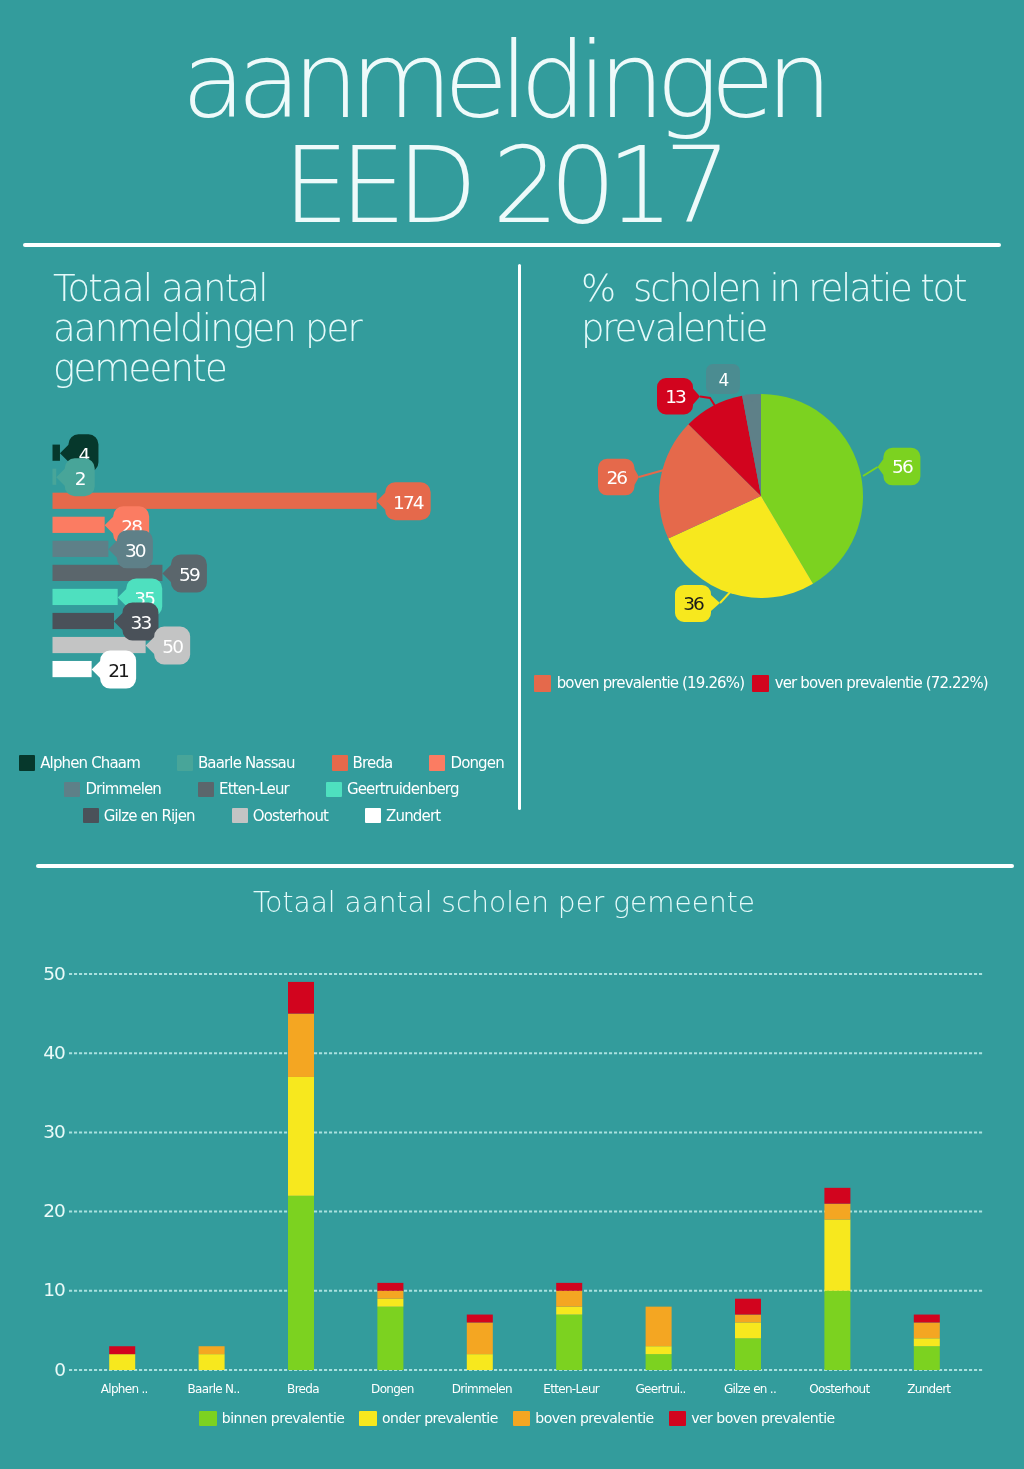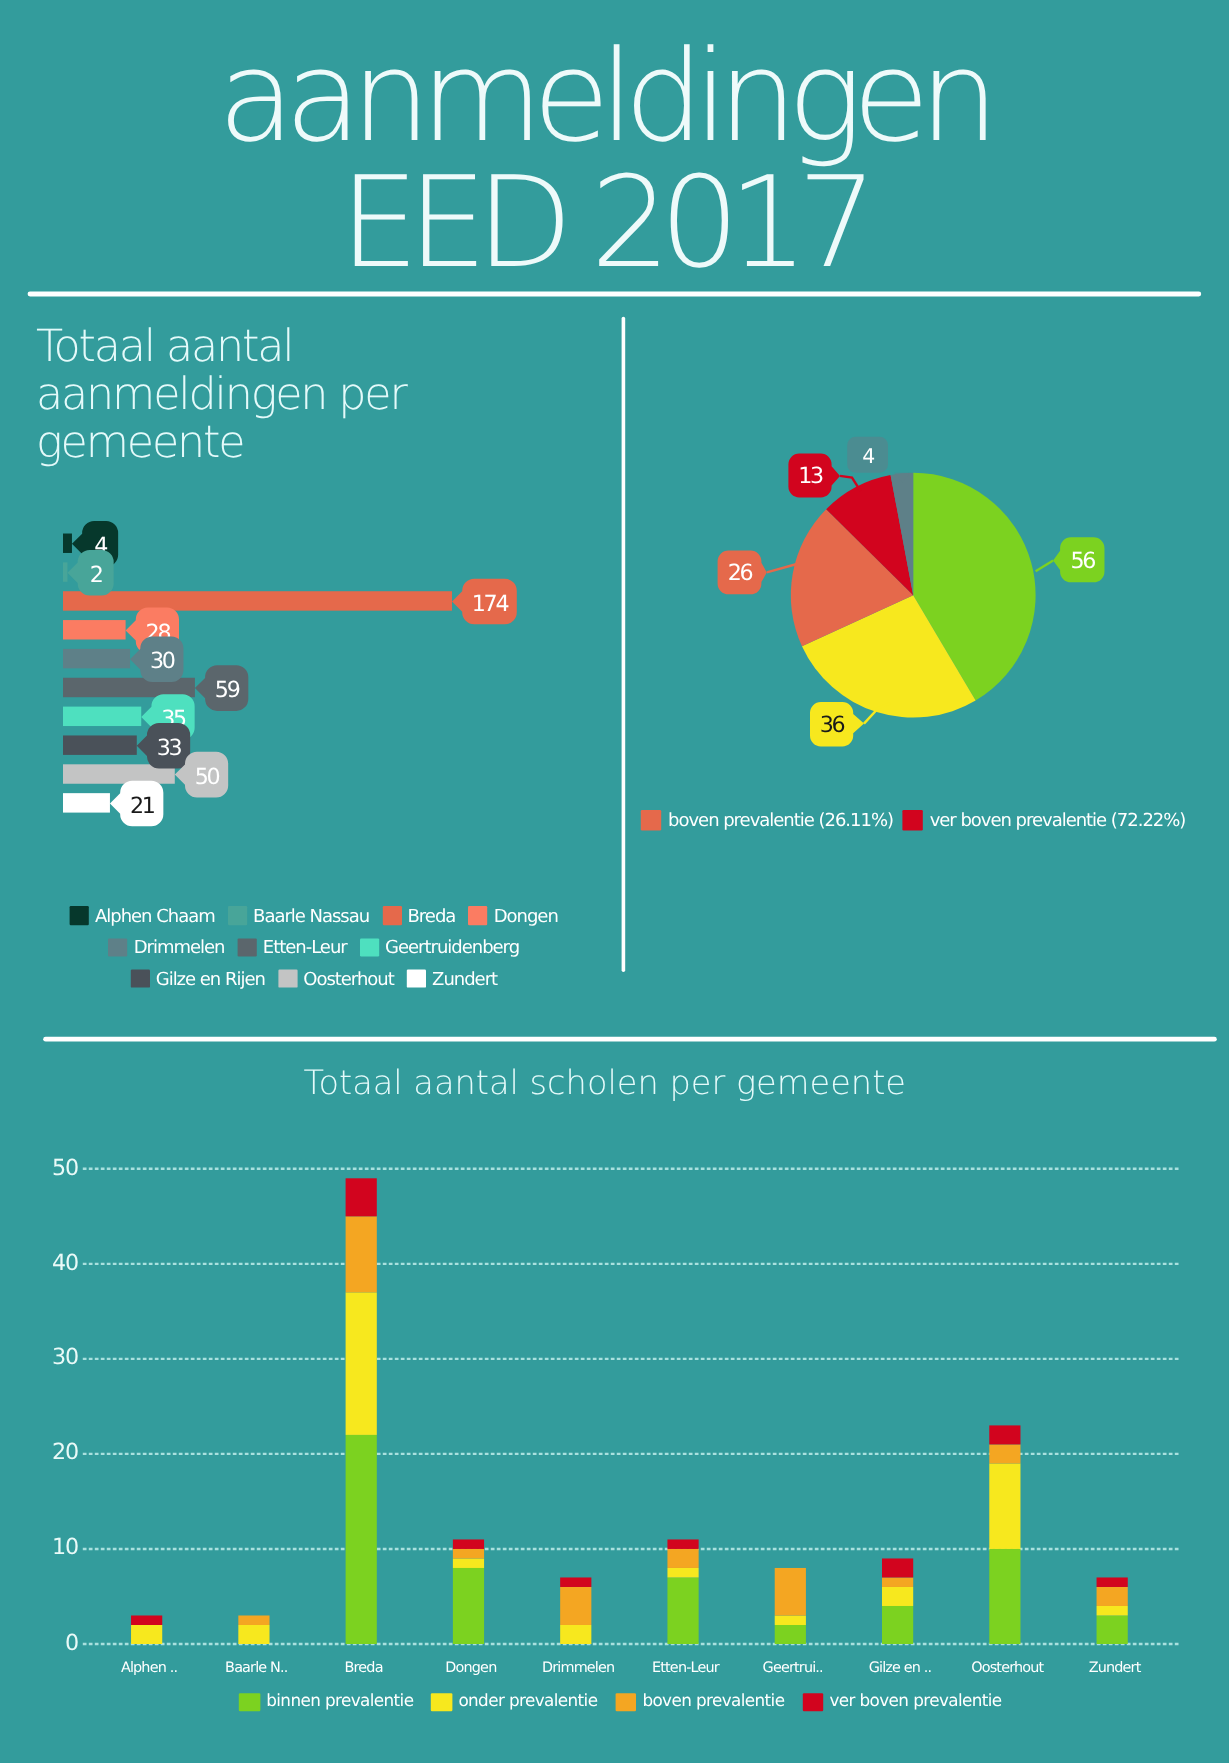--- a/index.html
+++ b/index.html
@@ -18,38 +18,38 @@
   #title2{top:134px;font-size:105px;line-height:105px;letter-spacing:-9.4px;text-indent:-9.4px;}
 
   .rule{position:absolute;background:#ffffff;border-radius:2px;}
   #rule-top{left:23px;top:243px;width:978px;height:4px;}
   #rule-mid{left:36px;top:864px;width:978px;height:4px;}
   #divider{position:absolute;left:518px;top:264px;width:3px;height:546px;
            background:#ffffff;border-radius:2px;}
 
   
   .panel-heading{position:absolute;color:#e4fafa;font-weight:200;
-                 font-size:37px;line-height:40px;letter-spacing:-1.8px;}
+                 font-size:37px;line-height:40px;letter-spacing:-1.8px;margin-left:23px;}
   #heading-left{left:30px;top:269px;width:330px;}
   #heading-right{left:558px;top:269px;width:400px;white-space:pre-wrap;letter-spacing:-2.2px;}
   #heading-bottom{position:absolute;left:-8px;top:884px;width:1024px;
                   text-align:center;color:#e4fafa;font-weight:200;
                   font-size:28px;line-height:38px;letter-spacing:0px;}
 
   
   #hbar-chart{position:absolute;left:0;top:0;width:520px;height:760px;}
 
   
   .legend-rows{position:absolute;}
   .legend-row{display:flex;justify-content:center;align-items:center;}
   .legend-item{display:flex;align-items:center;white-space:nowrap;}
   .legend-swatch{display:inline-block;border-radius:1px;}
 
   #legend-left{left:33px;top:750px;width:457px;color:#ffffff;font-size:15px;letter-spacing:-0.85px;}
-  #legend-left .legend-row{height:26.3px;}
+  #legend-left .legend-row{height:26.3px;gap:26px;}
   #legend-left .legend-item{margin:0 5.5px;}
   #legend-left .legend-swatch{width:16px;height:15.5px;margin-right:5px;}
 
   #legend-right{left:533px;top:670px;width:456px;color:#ffffff;font-size:15px;letter-spacing:-0.85px;}
   #legend-right .legend-row{height:26.3px;}
   #legend-right .legend-item{margin:0 4px;}
   #legend-right .legend-swatch{width:16.5px;height:17px;margin-right:6px;}
 
   #legend-bottom{left:5px;top:1410px;width:1024px;color:#ffffff;font-size:14px;letter-spacing:-0.5px;}
   #legend-bottom .legend-item{margin:0 7.5px;}
@@ -71,20 +71,21 @@
 <div id="page">
 
   <div class="title" id="title1">aanmeldingen</div>
   <div class="title" id="title2">EED 2017</div>
 
   <div class="rule" id="rule-top"></div>
   <div id="divider"></div>
   <div class="rule" id="rule-mid"></div>
 
   <div class="panel-heading" id="heading-left">Totaal aantal aanmeldingen per gemeente</div>
+  <div class="panel-heading" id="heading-right">%  scholen in relatie tot prevalentie</div>
 
   <div id="hbar-chart"><svg width="520" height="760" viewBox="0 0 520 760">
         <rect x="52.5" y="444.60" width="7.45" height="16.2" fill="#06382c" fill-opacity="1"></rect>
         <rect x="52.5" y="468.64" width="3.73" height="16.2" fill="#48a599" fill-opacity="1"></rect>
         <rect x="52.5" y="492.68" width="324.16" height="16.2" fill="#e5694b" fill-opacity="1"></rect>
         <rect x="52.5" y="516.72" width="52.16" height="16.2" fill="#fb7c62" fill-opacity="1"></rect>
         <rect x="52.5" y="540.76" width="55.89" height="16.2" fill="#5e8088" fill-opacity="1"></rect>
         <rect x="52.5" y="564.80" width="109.92" height="16.2" fill="#5b666c" fill-opacity="1"></rect>
         <rect x="52.5" y="588.84" width="65.20" height="16.2" fill="#4ee0bf" fill-opacity="1"></rect>
         <rect x="52.5" y="612.88" width="61.48" height="16.2" fill="#4a5159" fill-opacity="1"></rect>
@@ -210,21 +211,21 @@
         <g>
           <path d="M 183 34 H 203 A 7 7 0 0 1 210 41 V 57 A 7 7 0 0 1 203 64 H 229.00 L 222.00 72.00 L 215.00 64 H 183 A 7 7 0 0 1 176 57 V 41 A 7 7 0 0 1 183 34 Z" fill="#5e8088" fill-opacity="0.55"></path>
           <text x="193.00" y="55.60" text-anchor="middle" font-size="17px" letter-spacing="-1.9" font-family="&quot;DejaVu Sans&quot;,&quot;Liberation Sans&quot;,sans-serif" fill="#ffffff">4</text>
         </g>
       </svg></div>
 
   <div class="legend-rows" id="legend-right">
       <div class="legend-row">
         <div class="legend-item">
           <span class="legend-swatch" style="background: rgb(229, 105, 75);"></span>
-          <span>boven prevalentie (26.11%)</span>
+          <span>boven prevalentie (19.26%)</span>
         </div>
         <div class="legend-item">
           <span class="legend-swatch" style="background: rgb(210, 4, 30);"></span>
           <span>ver boven prevalentie (72.22%)</span>
         </div>
       </div>
     </div>
 
   <div id="heading-bottom">Totaal aantal scholen per gemeente</div>
 

